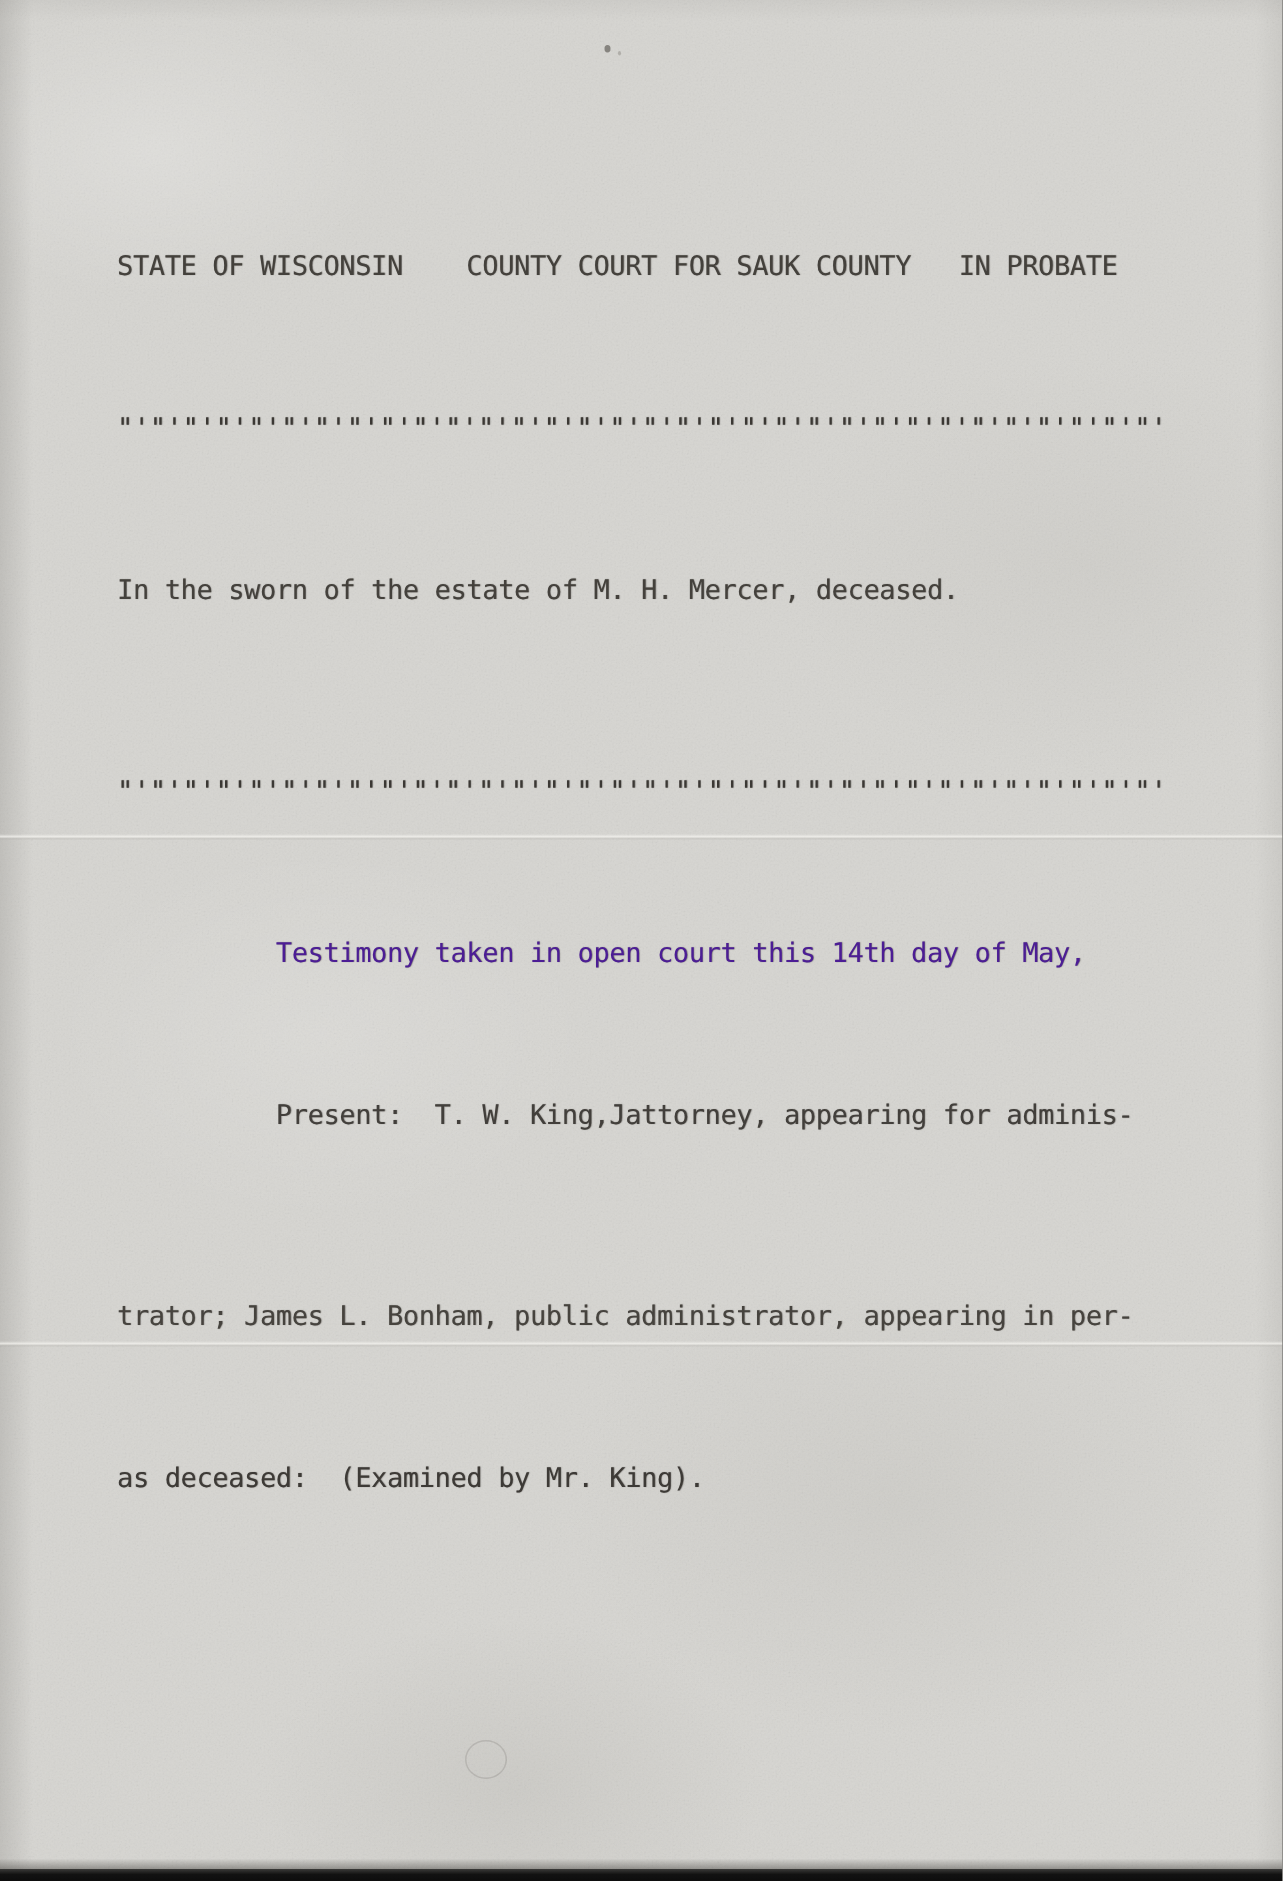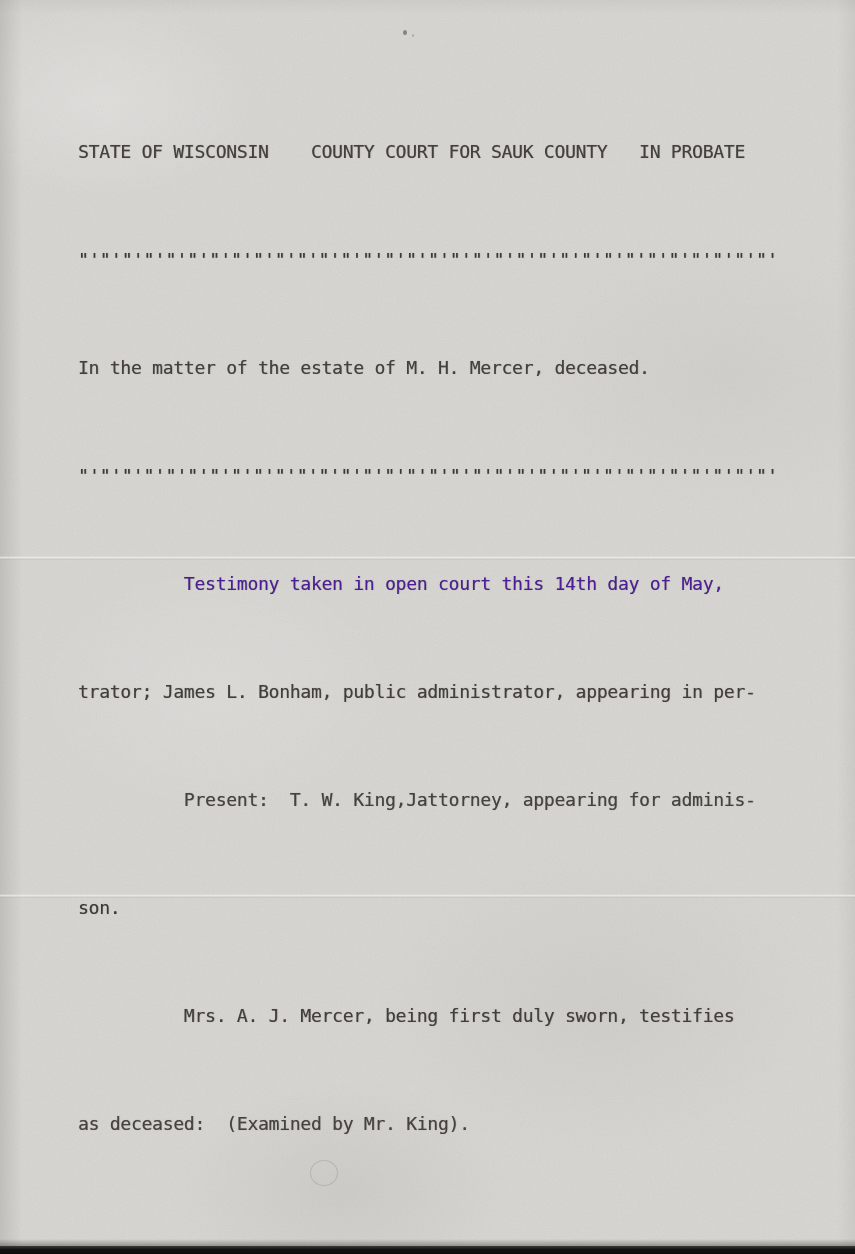--- a/index.html
+++ b/index.html
@@ -76,21 +76,21 @@
     color:#423f3b;
     font-size:18px;
     line-height:36px;
     letter-spacing:-0.25px;
     white-space:pre;
     text-shadow:0.4px 0.3px 0.7px rgba(62,59,54,0.55);
     filter:blur(0.22px);
   }
   .textblock .line { height:36px; }
   
-  .textblock .line:nth-child(3n+1){ color:#46433e; }
+  .textblock .line:nth-child(3n+1){ color:#46433e;margin-top:26px; }
   .textblock .line:nth-child(3n+2){ color:#4c1d95; }
   .textblock .line:nth-child(4n)  { color:#3d3a36; }
   .textblock .line.divider { color:#3b3834; letter-spacing:0.1px; }
   .textblock .line.caption { color:#44413c; }
 </style>
 </head>
 <body>
 
 <div class="page">
 
@@ -107,27 +107,25 @@
 
   <div class="mottle"></div>
   <div class="crease crease-1"></div>
   <div class="crease crease-2"></div>
   <div class="speck"></div>
   <div class="ring"></div>
 
   <div class="textblock">
     <div class="line caption">STATE OF WISCONSIN    COUNTY COURT FOR SAUK COUNTY   IN PROBATE</div>
     <div class="line divider">"'"'"'"'"'"'"'"'"'"'"'"'"'"'"'"'"'"'"'"'"'"'"'"'"'"'"'"'"'"'"'"'</div>
-    <div class="line caption">In the matter of the estate of M. H. Mercer, deceased.</div>
+    <div class="line caption">In the sworn of the estate of M. H. Mercer, deceased.</div>
     <div class="line divider">"'"'"'"'"'"'"'"'"'"'"'"'"'"'"'"'"'"'"'"'"'"'"'"'"'"'"'"'"'"'"'"'</div>
     <div class="line">          Testimony taken in open court this 14th day of May,</div>
+    <div class="line">          Present:  T. W. King,Jattorney, appearing for adminis-</div>
     <div class="line">trator; James L. Bonham, public administrator, appearing in per-</div>
-    <div class="line">          Present:  T. W. King,Jattorney, appearing for adminis-</div>
-    <div class="line">son.</div>
-    <div class="line">          Mrs. A. J. Mercer, being first duly sworn, testifies</div>
     <div class="line">as deceased:  (Examined by Mr. King).</div>
     
     
     
     
     
     
     
     
     

